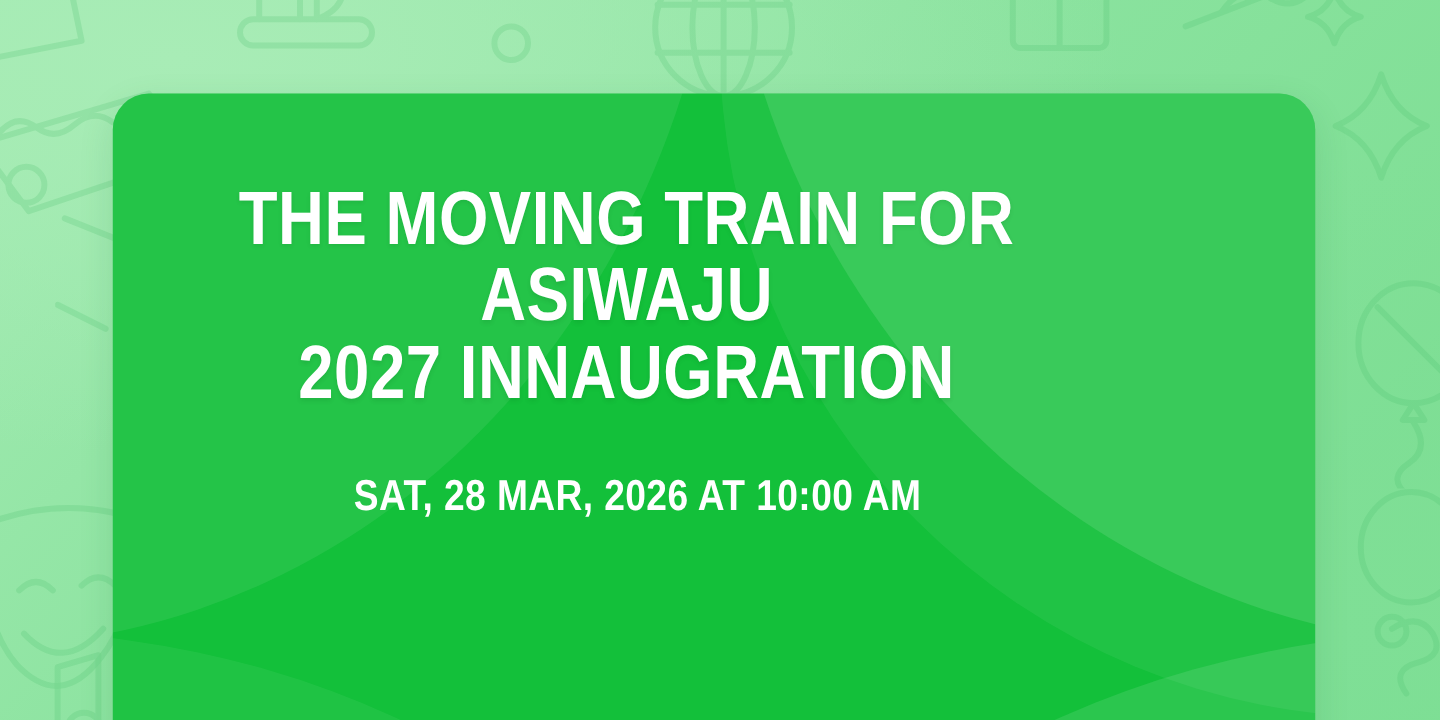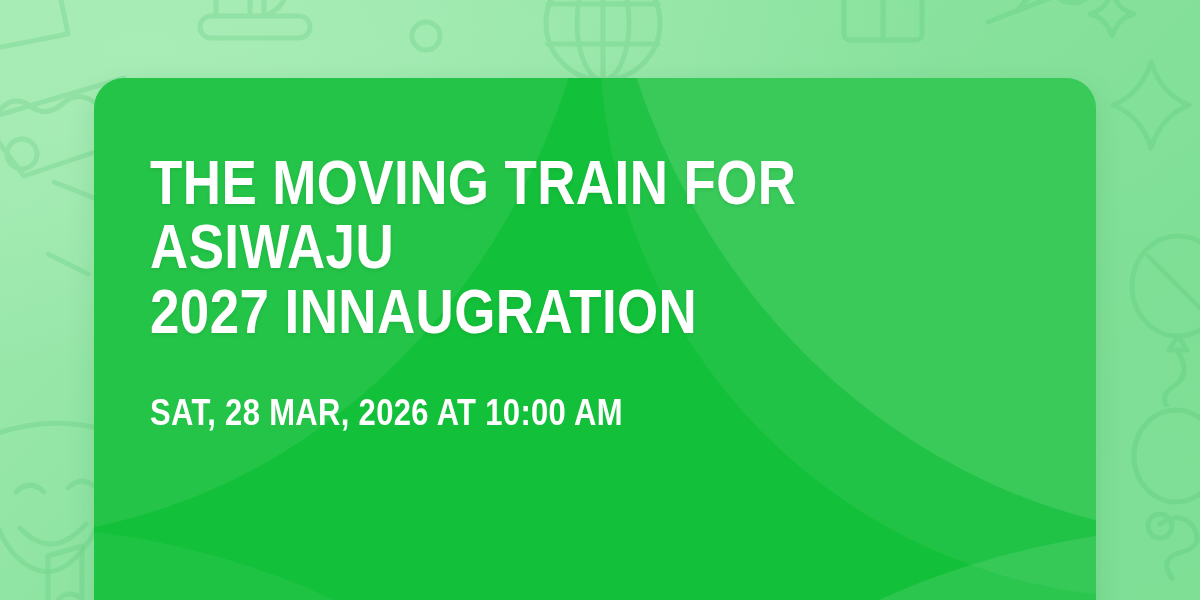--- a/index.html
+++ b/index.html
@@ -92,23 +92,24 @@
   .petal-shade {
     position: absolute;
     left: 506px; top: -40px;
     width: 560px; height: 560px;
     border-radius: 0 0 0 100%;
     background: rgba(255,255,255,.06);
   }
 
   .card-content {
     position: absolute;
-    left: 56px;
+    left: 46px;
     top: 72px;
     right: 46px;
+    text-align: center;
   }
 
   .event-title {
     margin: 0;
     color: #ffffff;
     font-family: "Liberation Sans Narrow", "Liberation Sans", sans-serif;
     font-weight: 700;
     font-size: 63px;
     line-height: 1.02;
     letter-spacing: .5px;

